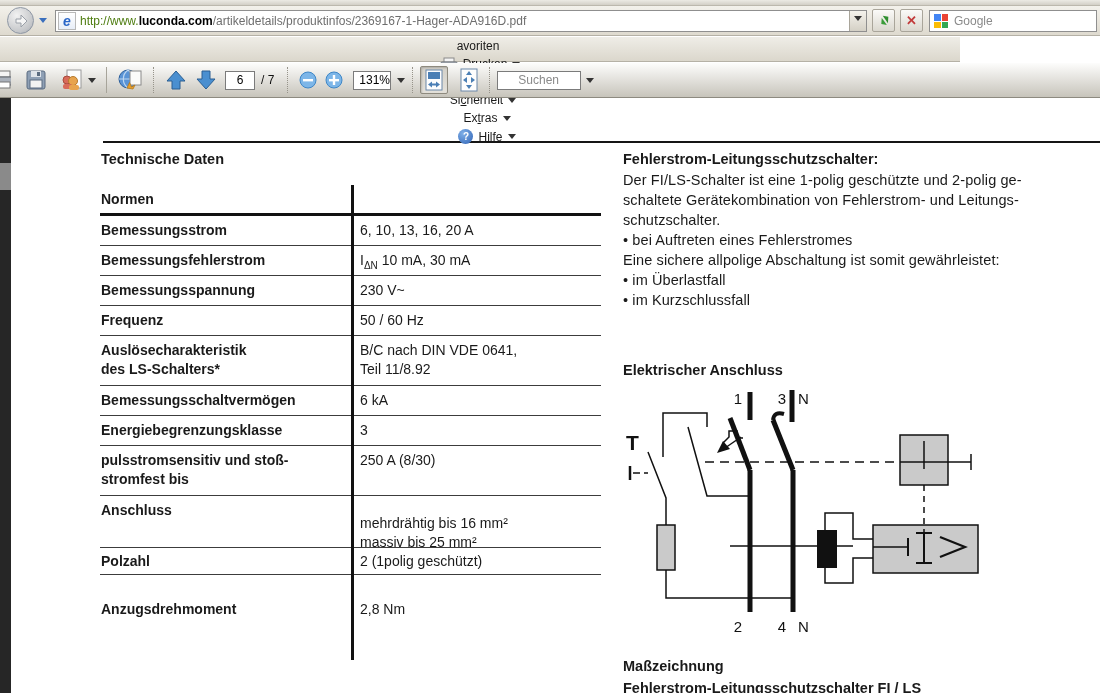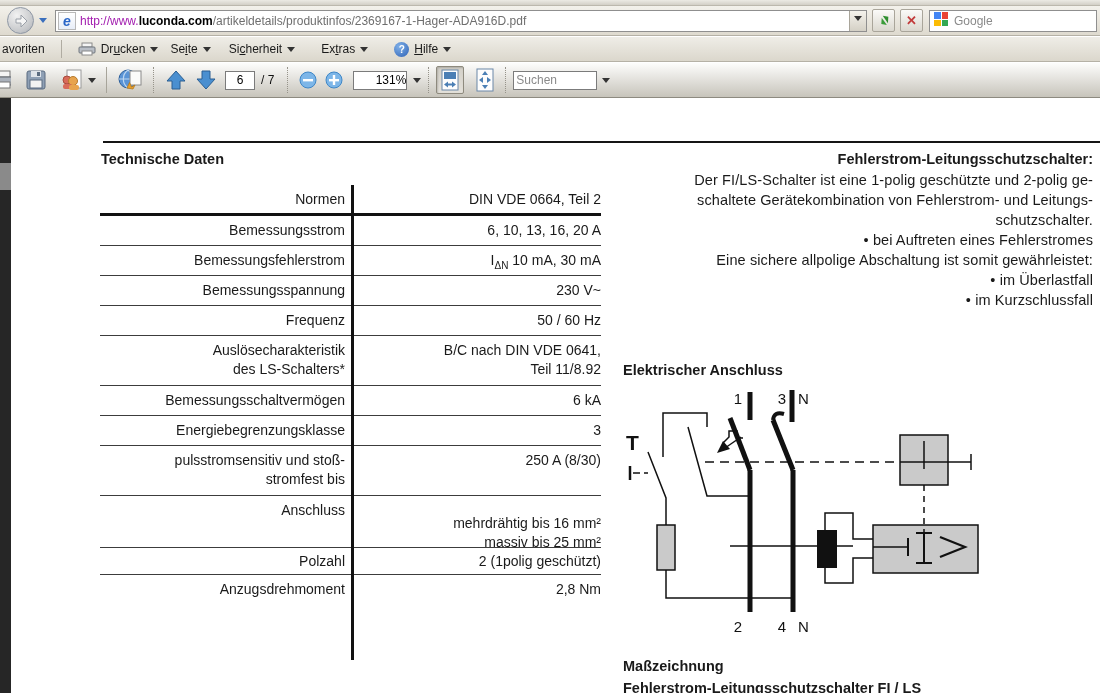--- a/index.html
+++ b/index.html
@@ -6,91 +6,91 @@
   html,body { width:1100px; height:693px; overflow:hidden; background:#fff;
     font-family:"Liberation Sans", sans-serif; }
   .abs { position:absolute; }
 
   
   #win-top { left:0; top:0; width:1100px; height:6px;
     background:linear-gradient(#eceae4,#d2cfc6); border-bottom:1px solid #bcb8ad; }
   #addr-row { left:0; top:6px; width:1100px; height:30px;
     background:linear-gradient(#f3f1eb,#dedacf); border-bottom:1px solid #b5b1a6;
     display:flex; align-items:center; }
-  #menu-row { left:0; top:37px; width:1100px; height:25px;
+  #menu-row { left:0; top:37px; width:960px; height:25px;
     background:linear-gradient(#efede7,#dbd7cc); border-bottom:1px solid #b5b1a6;
-    display:flex; align-items:center; font-size:12px; color:#1a1a1a; }
+    display:flex; align-items:center; font-size:12px; color:#1a1a1a;flex-direction:column; }
   #pdf-toolbar { left:0; top:63px; width:1100px; height:35px;
     background:linear-gradient(#fdfdfc,#c7c4bb); border-bottom:1px solid #8d8a80;
     display:flex; align-items:center; overflow:hidden; }
 
   .circle-btn { width:27px; height:27px; border-radius:50%;
     background:radial-gradient(circle at 35% 30%, #f2f2f2, #c4c6c9 70%, #9aa0a8);
     border:1px solid #8e97a4; display:flex; align-items:center; justify-content:center; }
   .tri-down { width:0; height:0; border:4px solid transparent; border-top:5px solid #3b6fbd; margin-left:5px; margin-top:4px; }
   .tri-down.dark { border-top-color:#333; }
 
   .url-field { width:812px; height:22px; margin-left:8px; background:#fff;
     border:1px solid #8f8f8f; display:flex; align-items:center; font-size:12px; }
   .favicon { width:18px; height:18px; margin:0 4px 0 2px; border:1px solid #b9b9b9;
     display:flex; align-items:center; justify-content:center;
     color:#2a66c8; font-weight:bold; font-style:italic; font-size:14px;
     background:linear-gradient(#ffffff,#e8eef8); }
-  .url-scheme { color:#a21caf; }
+  .url-scheme { color:#4d7c0f; }
   .url-domain { color:#000; font-weight:bold; }
   .url-path { color:#6e6e6e; white-space:nowrap; overflow:hidden; flex:1; }
   .url-drop { width:17px; height:20px; margin-left:auto; border-left:1px solid #a9a59a;
     background:linear-gradient(#f4f2ec,#d4d0c5); display:flex; align-items:center; justify-content:center; }
   .sq-btn { width:23px; height:23px; margin-left:5px; border:1px solid #a9a59a; border-radius:2px;
     background:linear-gradient(#fafaf8,#dbd8cf); display:flex; align-items:center; justify-content:center;
     font-weight:bold; }
   .google-box { width:168px; height:22px; margin-left:6px; background:#fff; border:1px solid #8f8f8f;
-    display:flex; }
+    display:flex; align-items:center; }
   .google-box input { border:0; outline:0; flex:1; font-size:12px; color:#8a8a8a;
     font-family:"Liberation Sans",sans-serif; min-width:0; }
 
   .menu-sep { width:1px; height:18px; background:#b0aca2; margin:0 10px; }
   .menu-item { display:flex; align-items:center; padding:2px 6px; }
   .menu-item .u { text-decoration:underline; }
   .printer-ico, .help-ico { margin-right:5px; }
   .help-ico { width:15px; height:15px; border-radius:50%;
     background:radial-gradient(circle at 35% 30%, #7fb0e8, #2f62b5); color:#fff;
     font-size:10px; font-weight:bold; display:flex; align-items:center; justify-content:center; }
 
   .tb-sep { width:1px; height:26px; border-left:1px dotted #96938a; margin:0 7px; }
   .tb-sep.solid { border-left:1px solid #a7a49a; }
   .tb-btn { height:28px; display:flex; align-items:center; justify-content:center; padding:0 3px; }
   .tb-btn.pressed { border:1px solid #8e8a7e; background:linear-gradient(#d3d0c8,#e4e1da);
     border-radius:2px; box-shadow:inset 1px 1px 2px rgba(0,0,0,.18); }
   .pg-input { width:30px; height:19px; border:1px solid #7b7b7b; text-align:center; font-size:12px;
     font-family:"Liberation Sans",sans-serif; background:#fff; margin-left:4px; }
   .pg-total { font-size:12px; margin:0 6px 0 6px; color:#111; }
-  .zoom-input { width:54px; height:19px; border:1px solid #7b7b7b; font-size:12px; padding-left:5px;
-    font-family:"Liberation Sans",sans-serif; background:#fff;text-align:right; }
-  .search-input { width:84px; height:19px; border:1px solid #7b7b7b; font-size:12px; padding-left:2px;
+  .zoom-input { width:38px; height:19px; border:1px solid #7b7b7b; font-size:12px; padding-left:5px;
+    font-family:"Liberation Sans",sans-serif; background:#fff; }
+  .search-input { width:84px; height:19px; border:1px solid #7b7b7b; font-size:12px; padding-left:20px;
     font-family:"Liberation Sans",sans-serif; background:#fff; color:#8a8a8a; }
   .search-input::placeholder, .google-box input::placeholder { color:#8a8a8a; opacity:1; }
 
   
   #content { left:0; top:98px; width:1100px; height:595px; background:#fff; }
   #left-strip { left:0; top:98px; width:11px; height:595px; background:#262626; }
   #strip-notch { left:0; top:163px; width:11px; height:27px; background:#8a8a8a; }
   #artifact-g { left:585px; top:84px; font-size:16px; font-weight:bold; color:#1a1a1a; z-index:0; }
   #win-top,#addr-row,#menu-row,#pdf-toolbar { z-index:2; }
 
   #top-rule { left:103px; top:141px; width:997px; height:2px; background:#151515; }
 
-  .doc-text { color:#1a1a1a;text-align:right; }
+  .doc-text { color:#1a1a1a; }
   #tech-title { left:101px; top:151px; font-size:14.5px; font-weight:bold; }
 
   #tech-table { left:100px; top:185px; width:501px; }
   .trow { display:flex; border-bottom:1px solid #3c3c3c; }
   .trow.thick { border-bottom:3px solid #111; }
-  .trow.nob { border-bottom:none; }
-  .tl { width:251px; padding:5px 6px 0 1px; font-weight:normal; font-size:14px; line-height:19px; }
+  .trow.nob { border-bottom:none;margin-top:20px; }
+  .tl { width:251px; padding:5px 6px 0 1px; font-weight:bold; font-size:14px; line-height:19px; }
   .tv { flex:1; padding:5px 0 0 9px; font-size:14px; line-height:19px; }
   .h31{height:31px}.h30{height:30px}.h50{height:50px}.h52{height:52px}.h27{height:27px}.h35{height:35px}
   .pt18 { padding-top:18px; }
   #tdivider { left:351px; top:185px; width:3px; height:475px; background:#111; }
   .tv sub { font-size:10px; }
 
   #right-col { left:623px; top:149px; width:470px; }
   #right-head { font-size:14.5px; font-weight:bold; line-height:21px; }
   .rline { font-size:14.5px; line-height:20px; letter-spacing:.1px; }
 
@@ -266,21 +266,20 @@
 <div class="abs" id="content"></div>
 <div class="abs" id="left-strip"></div>
 <div class="abs" id="strip-notch"></div>
 
 <div class="abs" id="top-rule"></div>
 <div class="abs doc-text" id="tech-title">Technische Daten</div>
 
 <div class="abs doc-text" id="tech-table">
   <div class="trow thick h31">
     <div class="tl">Normen</div>
-    <div class="tv">DIN VDE 0664, Teil 2</div>
   </div>
   <div class="trow h30">
     <div class="tl">Bemessungsstrom</div>
     <div class="tv">6, 10, 13, 16, 20 A</div>
   </div>
   <div class="trow h30">
     <div class="tl">Bemessungsfehlerstrom</div>
     <div class="tv"><span>I</span><sub>ΔN</sub><span> 10 mA, 30 mA</span></div>
   </div>
   <div class="trow h30">

